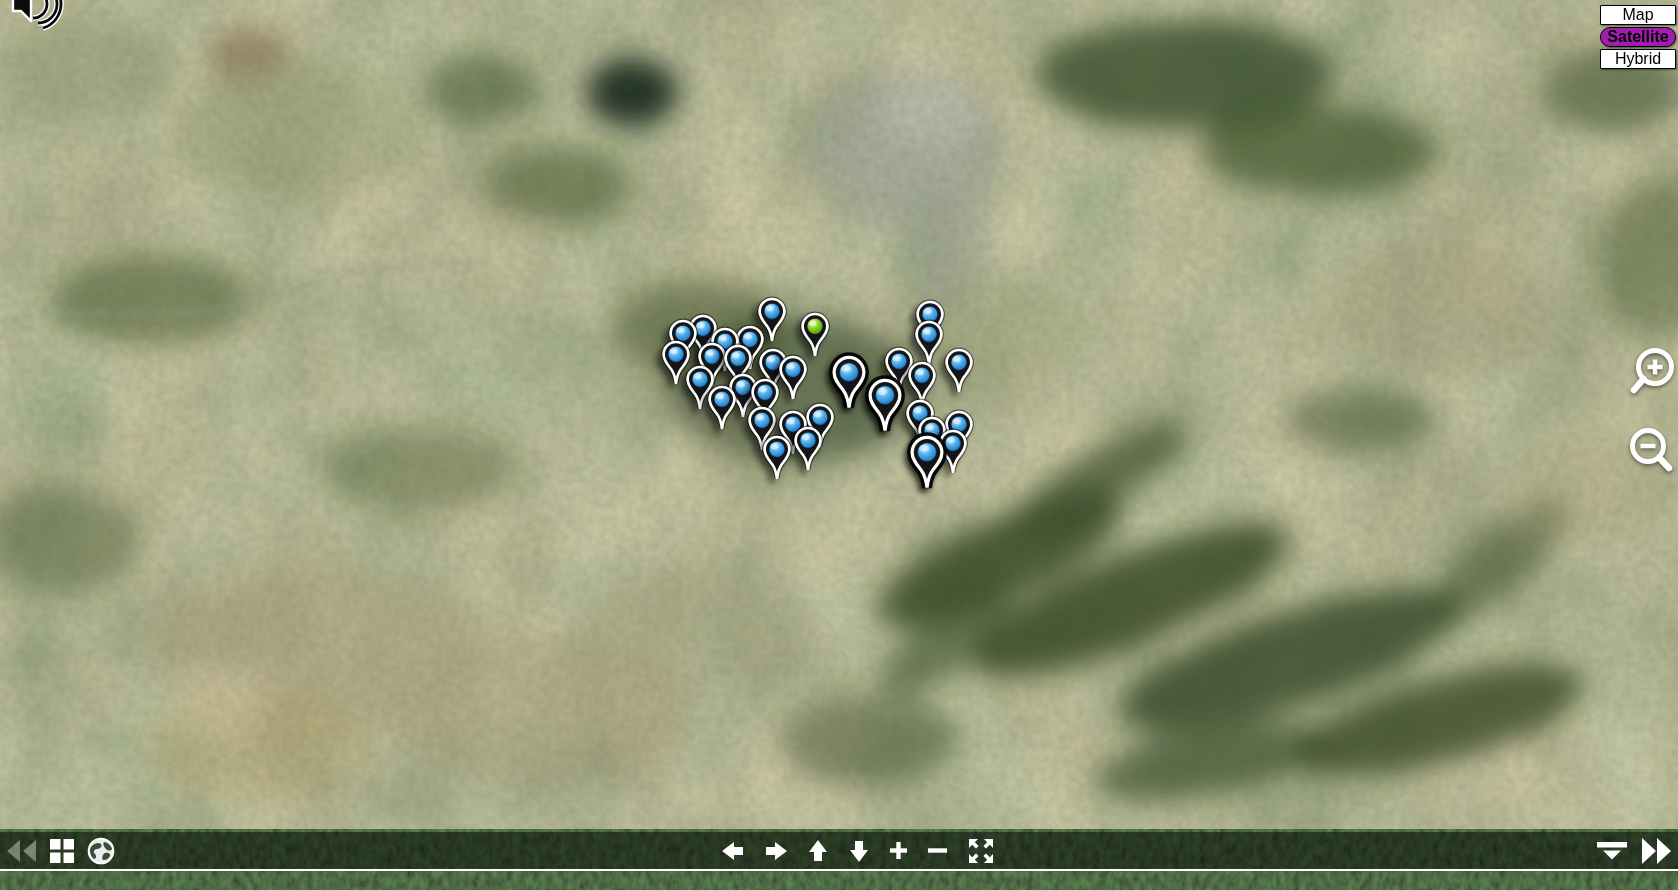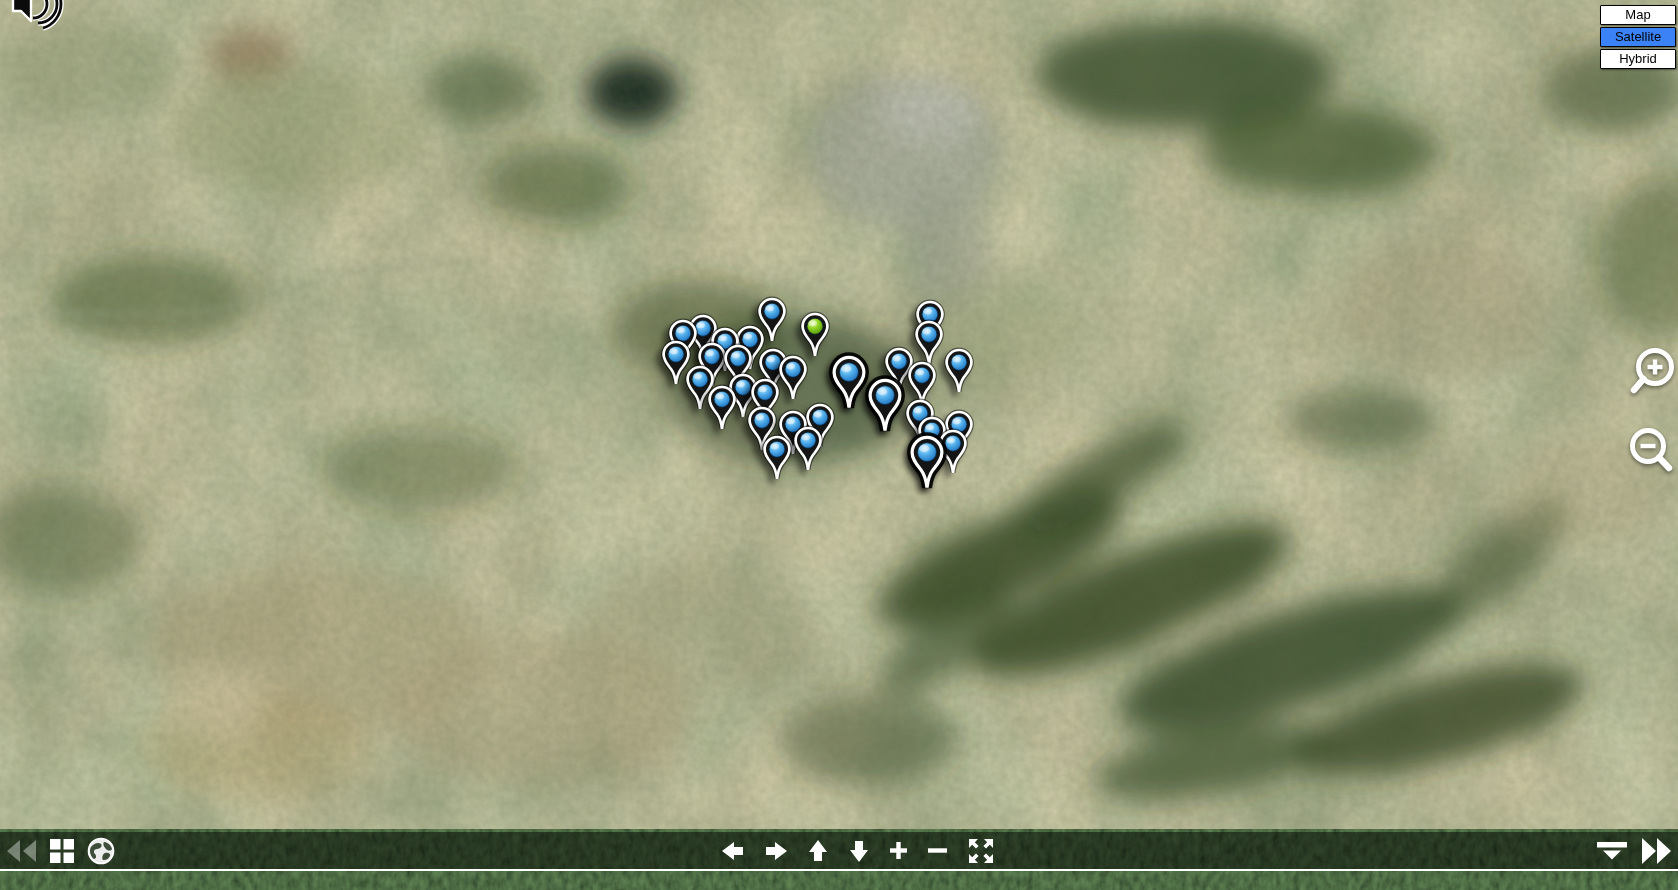--- a/index.html
+++ b/index.html
@@ -5,24 +5,24 @@
   html,body{margin:0;padding:0;background:#000;font-family:"Liberation Sans",sans-serif;}
   #app{position:relative;width:1678px;height:890px;overflow:hidden;background:#75835c;}
   #map-bg{position:absolute;left:0;top:0;z-index:1;display:block;}
   #markers-layer{position:absolute;left:0;top:0;width:100%;height:100%;z-index:10;}
   .marker{position:absolute;filter:drop-shadow(-5px 5px 3px rgba(0,0,0,0.55));cursor:pointer;}
   .marker.large{filter:drop-shadow(-3px 4px 3px rgba(0,0,0,0.8));}
   .marker svg{overflow:visible;display:block;}
 
   
   #maptype{position:absolute;top:5px;right:2px;width:76px;display:flex;flex-direction:column;gap:2px;z-index:40;}
-  .mt-btn{height:20px;font-size:13px;line-height:18px;border:1px solid #000;background:#fff;color:#000;
+  .mt-btn{height:20px;font-size:16px;line-height:18px;border:1px solid #000;background:#fff;color:#000;
           padding:0;font-family:"Liberation Sans",sans-serif;cursor:pointer;
           box-shadow:1px 1px 2px rgba(0,0,0,0.45);border-radius:1px;}
-  .mt-btn.selected{font-weight:normal;background:#3b82f6;}
+  .mt-btn.selected{font-weight:bold;background:#a21caf;border-radius:10px;}
 
   
   #audio-btn{position:absolute;left:12px;top:-17px;z-index:40;background:none;border:none;padding:0;cursor:pointer;}
 
   
   .zoombtn{position:absolute;z-index:25;background:none;border:none;padding:0;cursor:pointer;
            filter:drop-shadow(0 2px 2px rgba(0,0,0,0.5));}
   #zoom-in-btn{left:1631px;top:343px;}
   #zoom-out-btn{left:1624px;top:423px;}
 

